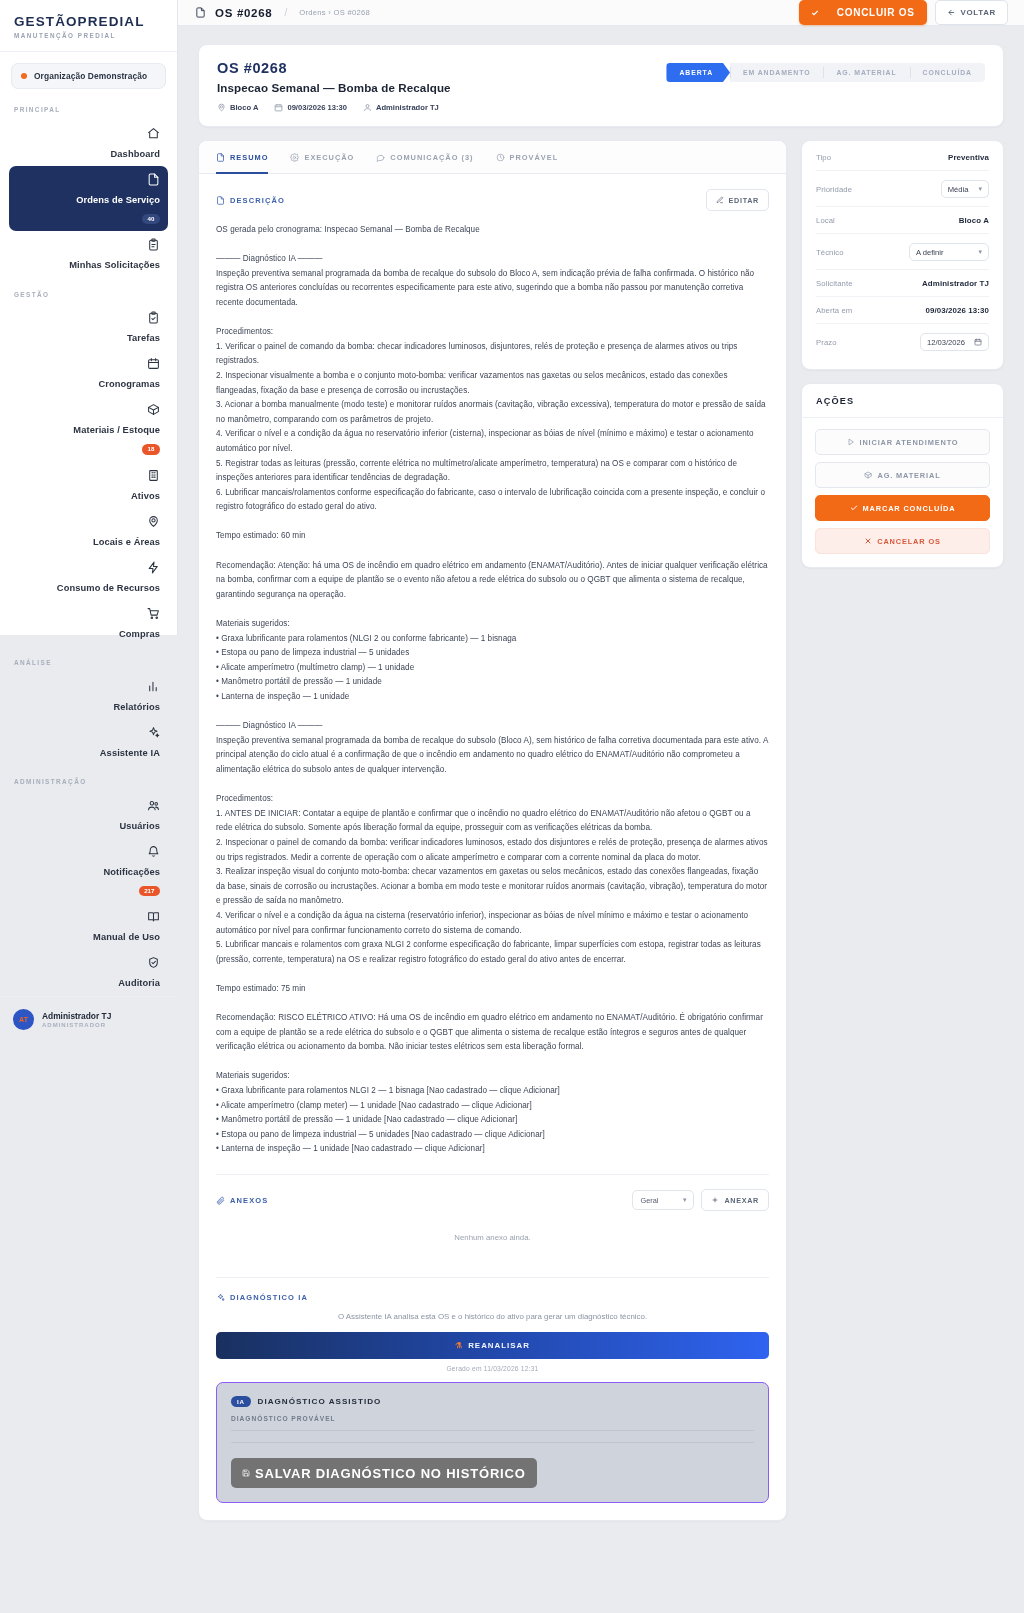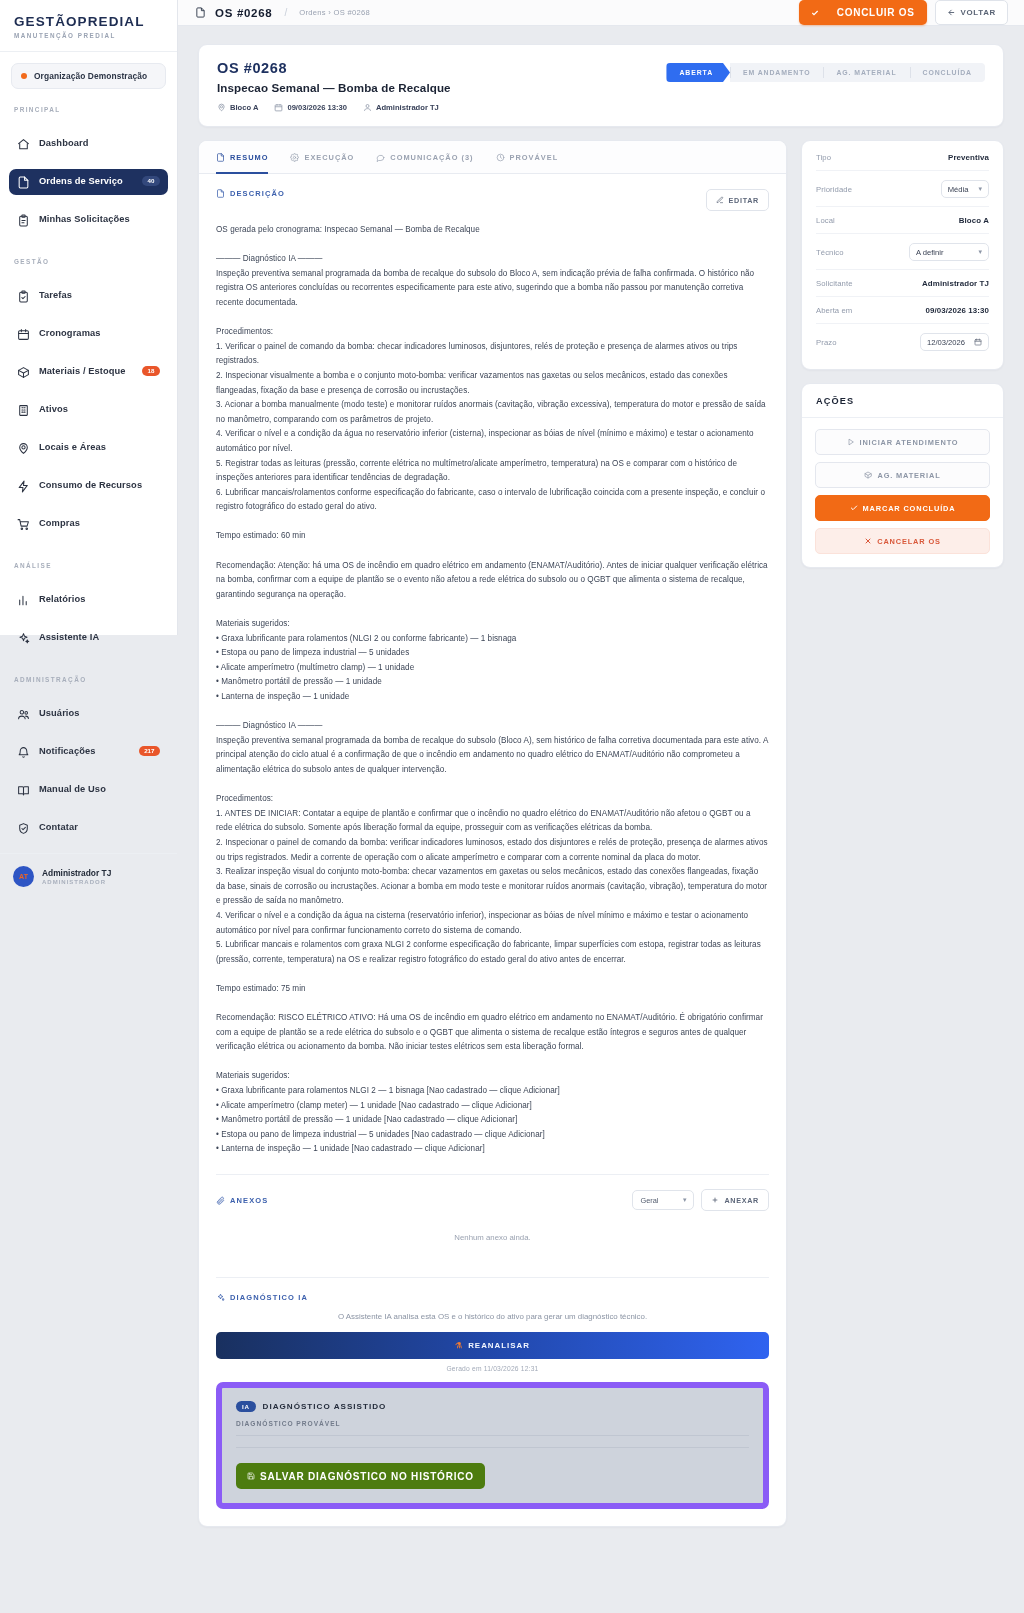--- a/index.html
+++ b/index.html
@@ -51,27 +51,28 @@
 
   .nav-section {
     font-size: 6.4px;
     letter-spacing: 1.4px;
     color: #a7aebb;
     font-weight: 700;
     padding: 13px 14px 6px 14px;
   }
   .nav-item {
     display: flex;
-    align-items: flex-start;
+    align-items: flex-end;
     gap: 9px;
-    margin: 12px 9px;
+    margin: 1px 9px;
     padding: 6.5px 8px;
     border-radius: 7px;
     cursor: pointer;
     position: relative;
+    flex-direction: column;
   }
   .nav-item .ico { width: 13px; height: 13px; flex: 0 0 13px; display: block; color: #2c3342; }
   .nav-item .lbl { font-size: 9.3px; font-weight: 700; color: #2c3342; letter-spacing: .1px; white-space: nowrap; }
   .nav-item.active { background: #1e3160; }
   .nav-item.active .lbl { color: #ffffff; }
   .nav-item.active .ico { color: #ffffff; }
   .badge {
     margin-left: auto;
     background: #e9562a;
     color: #fff;
@@ -217,21 +218,21 @@
     letter-spacing: 1px;
     color: #9aa2b1;
     cursor: pointer;
     border-bottom: 2px solid transparent;
     margin-bottom: -1px;
   }
   .tab svg { width: 9px; height: 9px; }
   .tab.active { color: #2b4f9e; border-bottom-color: #2b4f9e; }
 
   .sec-pad { padding: 15px 17px 0 17px; }
-  .sec-head { display: flex; align-items: flex-start; }
+  .sec-head { display: flex; align-items: center; }
   .sec-title {
     display: flex; align-items: center; gap: 5px;
     font-size: 7.5px; font-weight: 700; letter-spacing: 1.1px; color: #3c60ad;
   }
   .sec-title svg { width: 9px; height: 9px; }
   .btn-sm {
     margin-left: auto;
     background: #fff; border: 1px solid #e0e4eb; border-radius: 5px;
     font-size: 7.2px; font-weight: 700; letter-spacing: .7px; color: #5c6679;
     padding: 5.5px 9px; display: flex; align-items: center; gap: 5px; cursor: pointer;
@@ -280,38 +281,38 @@
     padding: 9px 0;
     cursor: pointer;
   }
   .btn-reanalisar .ico-flask { color: #ef7b33; margin-right: 5px; }
   .btn-reanalisar .txt { color: #f2f6ff; }
   .gen-at { text-align: center; font-size: 6.7px; color: #a2aab8; padding: 6px 0 10px 0; letter-spacing: .2px; }
 
   .diag-card {
     margin: 0 17px 17px 17px;
     background: #ced3dc;
-    border: 6px solid #8b5cf6;
+    border: 1px solid #8b5cf6;
     border-radius: 7px;
     padding: 13px 14px 14px 14px;
   }
   .diag-card-head { display: flex; align-items: center; gap: 7px; }
   .pill-ia {
     background: #2b4f9e; color: #fff;
     font-size: 6.2px; font-weight: 700; letter-spacing: .7px;
     border-radius: 9px; padding: 2.5px 6px; line-height: 1;
   }
   .diag-card-title { font-size: 8.1px; font-weight: 700; letter-spacing: 1px; color: #242c3b; }
   .diag-sub { font-size: 6.6px; letter-spacing: 1px; color: #727b8b; font-weight: 600; margin-top: 8px; }
   .diag-line { height: 1px; background: #c0c6d1; margin-top: 8px; }
   .diag-line2 { height: 1px; background: #c0c6d1; margin-top: 11px; }
   .btn-salvar {
     margin-top: 15px;
-    background: #4d7c0f; color: #fff; border: none; border-radius: 5px;
-    font-size: 10px; font-weight: 700; letter-spacing: .8px;
+    background: #737373; color: #fff; border: none; border-radius: 5px;
+    font-size: 13px; font-weight: 700; letter-spacing: .8px;
     padding: 7.5px 11px; display: inline-flex; align-items: center; gap: 5px; cursor: pointer;
   }
   .btn-salvar svg { width: 8px; height: 8px; }
 
   
   .panel-head {
     padding: 12px 14px 11px 14px;
     border-bottom: 1px solid #eceff4;
     font-size: 9.2px; font-weight: 700; letter-spacing: 1.1px; color: #1b2334;
   }
@@ -486,21 +487,21 @@
             <path d="M3 5h7a2 2 0 0 1 2 2v13a2 2 0 0 0-2-2H3z"></path>
             <path d="M21 5h-7a2 2 0 0 0-2 2v13a2 2 0 0 1 2-2h7z"></path>
           </svg>
           <span class="lbl">Manual de Uso</span>
         </div>
         <div class="nav-item">
           <svg class="ico" viewBox="0 0 24 24" fill="none" stroke="currentColor" stroke-width="1.9" stroke-linecap="round" stroke-linejoin="round">
             <path d="M12 3 5 6v6c0 5 3.3 8 7 9 3.7-1 7-4 7-9V6z"></path>
             <path d="m9 12 2.2 2.2L15.5 10"></path>
           </svg>
-          <span class="lbl">Contatar</span>
+          <span class="lbl">Auditoria</span>
         </div>
       </nav>
 
     <div class="side-user">
       <div class="avatar">AT</div>
       <div>
         <div class="side-user-name">Administrador TJ</div>
         <div class="side-user-role">ADMINISTRADOR</div>
       </div>
     </div>

